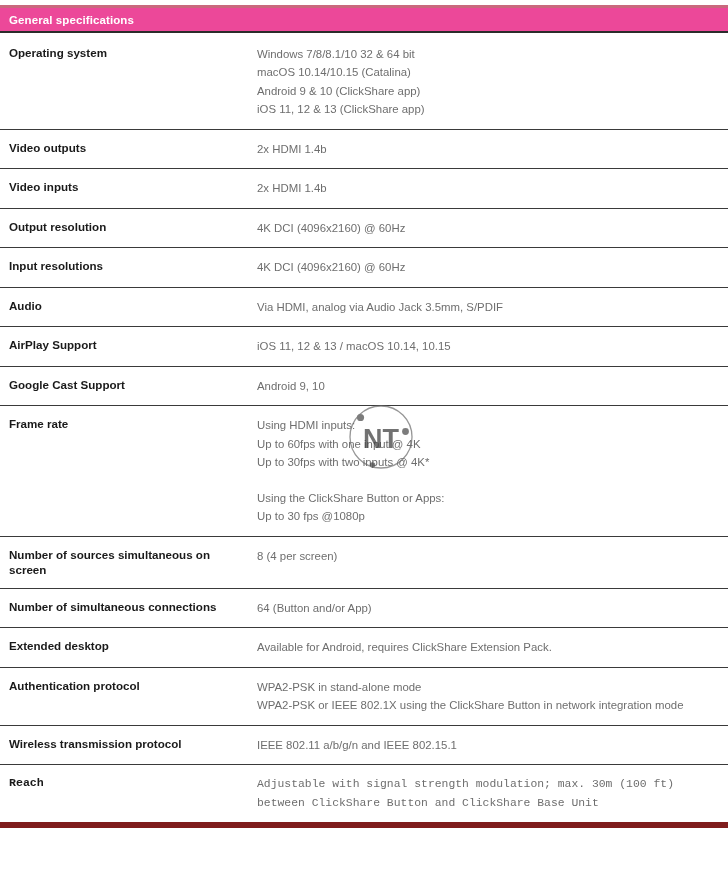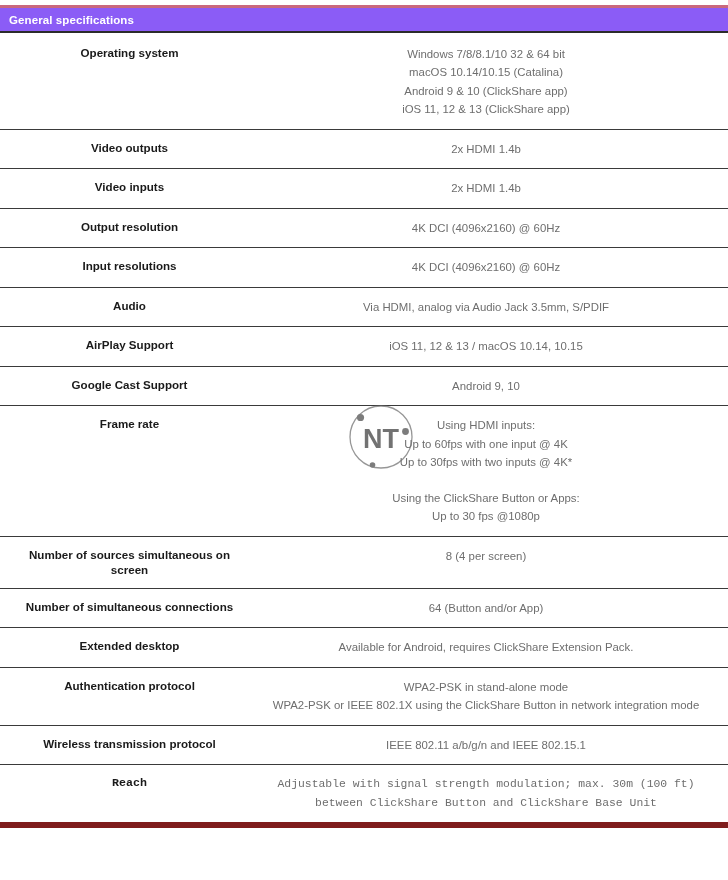--- a/index.html
+++ b/index.html
@@ -34,21 +34,21 @@
     background: #c9687d;
   }
 
   
   .section-header {
     position: absolute;
     top: 8px;
     left: 0;
     width: 728px;
     height: 25px;
-    background: #8b5cf6;
+    background: #ec4899;
     border-bottom: 2px solid #2b2b2b;
     display: flex;
     align-items: center;
     padding-left: 9px;
   }
   .section-header-title {
     color: #ffffff;
     font-size: 11.5px;
     font-weight: bold;
     letter-spacing: 0.1px;
@@ -58,21 +58,20 @@
   .spec-table {
     position: absolute;
     top: 35px;
     left: 0;
     width: 728px;
     border-collapse: collapse;
     table-layout: fixed;
   }
   .spec-row {
     border-bottom: 1px solid #3a3a3a;
-    text-align: center;
   }
   .spec-row:last-child {
     border-bottom: 6px solid #7f1d1d;
     font-family: Liberation Mono, monospace;
   }
   .cell-label,
   .cell-value {
     vertical-align: top;
     padding-top: 10px;
     padding-bottom: 10px;

